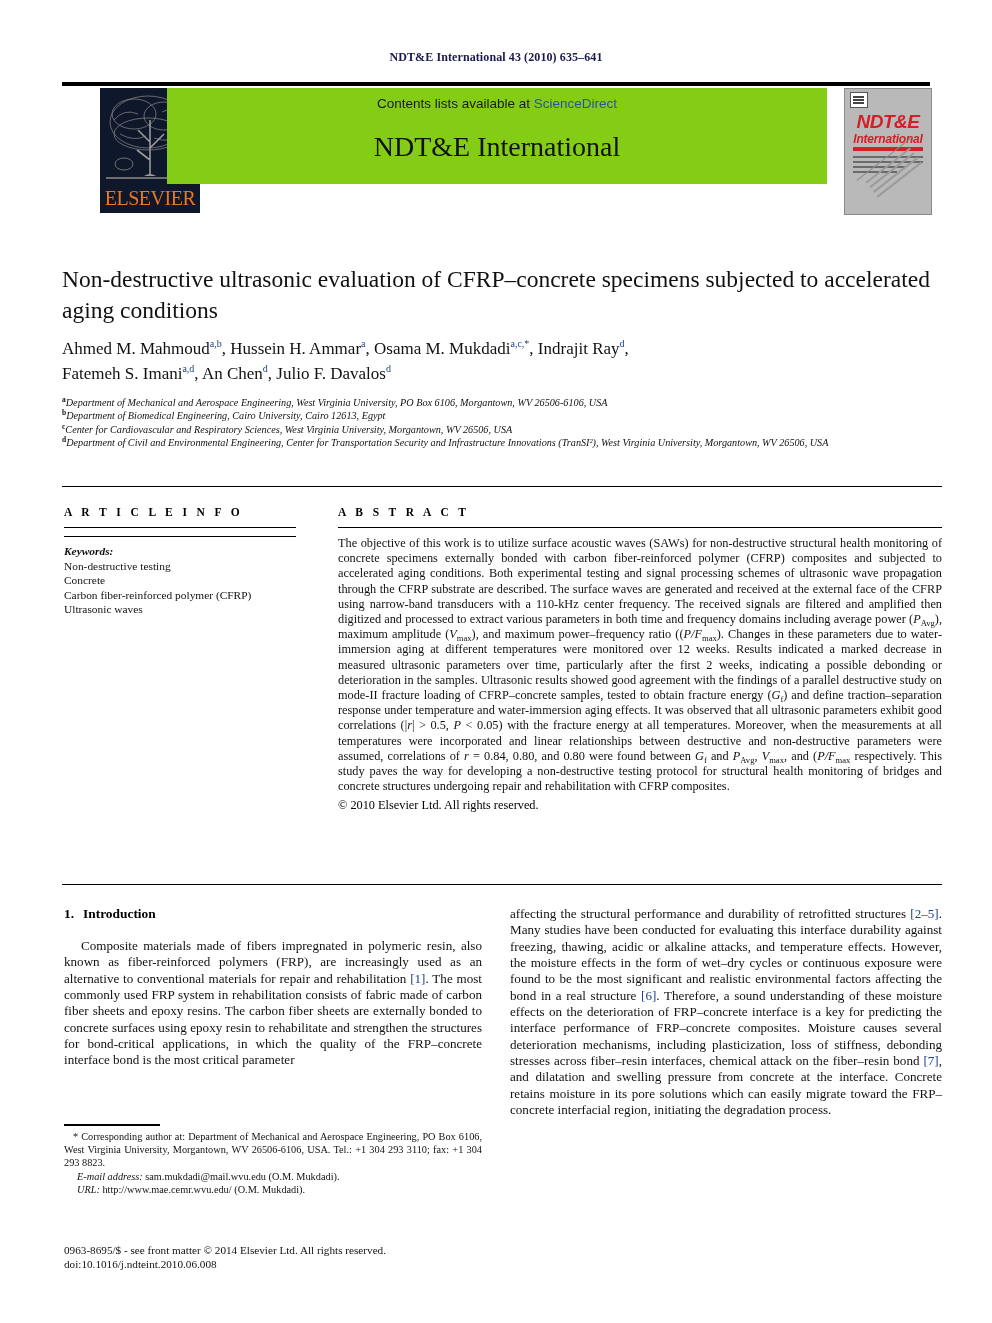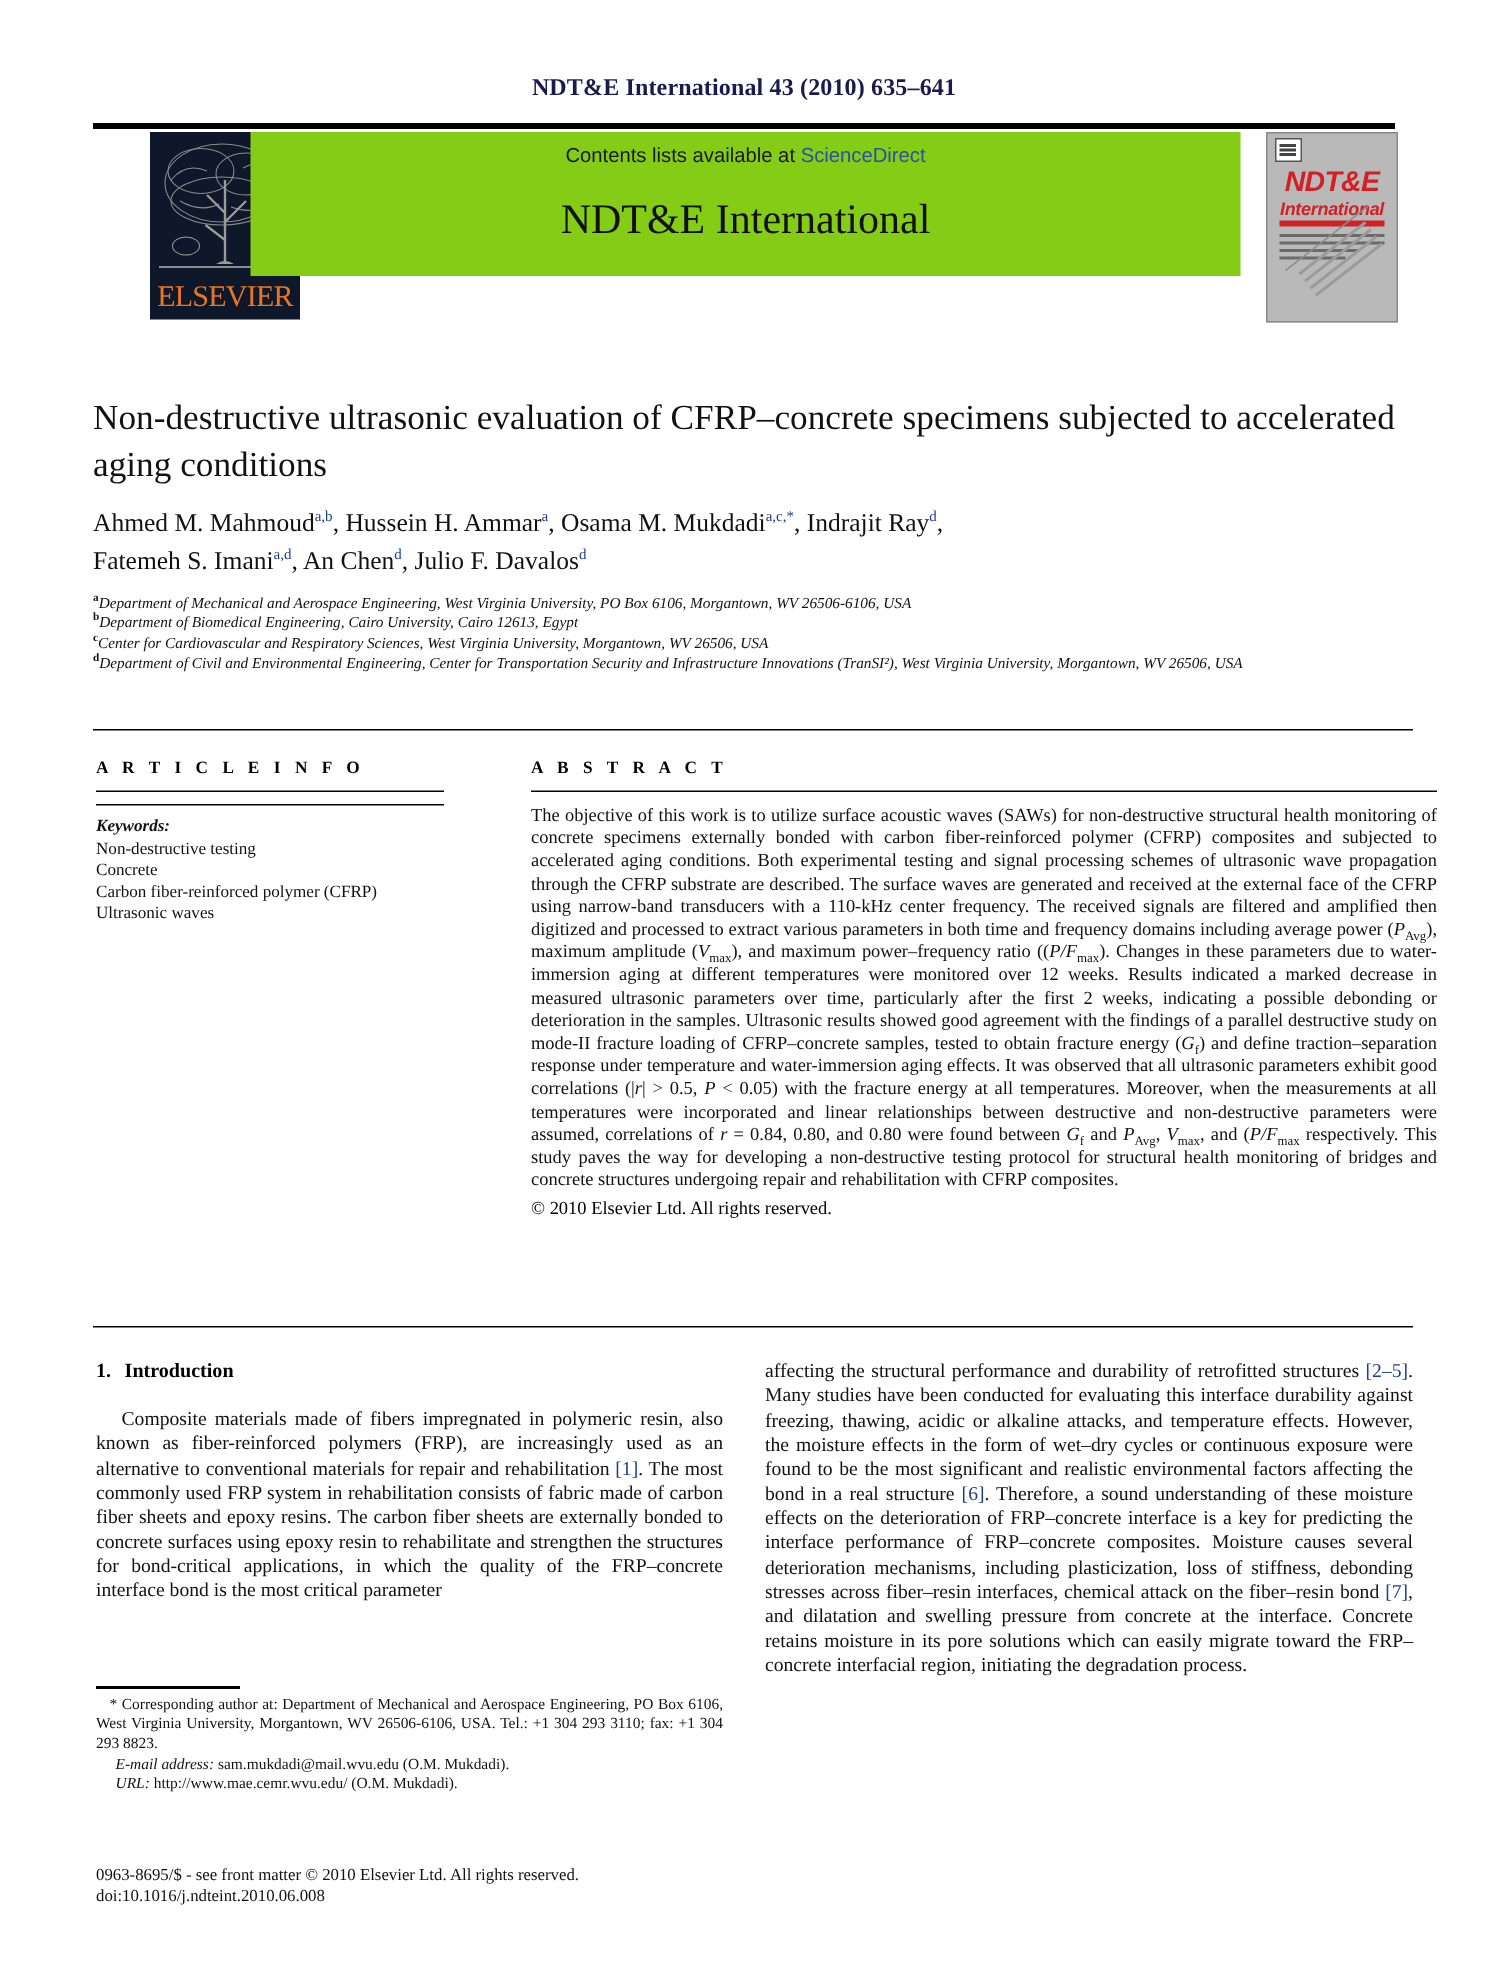--- a/index.html
+++ b/index.html
@@ -24,21 +24,21 @@
   }
 
   
   .running-head {
     position: absolute;
     left: 0; top: 50px;
     width: 992px;
     text-align: center;
     font-family: "Liberation Serif", serif;
     font-weight: bold;
-    font-size: 16px;
+    font-size: 12px;
     color: #1a1a4e;
     letter-spacing: 0.1px;
   }
 
   
   .masthead {
     position: absolute;
     left: 62px; top: 82px;
     width: 868px;
     height: 132px;
@@ -256,21 +256,20 @@
   }
   .info-col {
     position: absolute;
     left: 64px; top: 506px;
     width: 232px;
   }
   .abs-col {
     position: absolute;
     left: 338px; top: 506px;
     width: 604px;
-    margin-left: 16px;
   }
   .col-rule {
     margin: 9px 0 8px 0;
     height: 1px;
     background: #000;
   }
   .info-body {
     font-family: "Liberation Serif", serif;
     font-size: 11.4px;
     line-height: 14.6px;
@@ -483,17 +482,17 @@
   </div>
 
   <div class="footnote-rule"></div>
   <div class="footnotes">
     <span class="fn-star">* Corresponding author at: Department of Mechanical and Aerospace Engineering, PO Box 6106, West Virginia University, Morgantown, WV 26506-6106, USA. Tel.: +1 304 293 3110; fax: +1 304 293 8823.</span>
     <span class="fn-sub"><em>E-mail address:</em> <span>sam.mukdadi@mail.wvu.edu (O.M. Mukdadi).</span></span>
     <span class="fn-sub"><em>URL:</em> <span>http://www.mae.cemr.wvu.edu/ (O.M. Mukdadi).</span></span>
   </div>
 
   <div class="imprint">
-    <div>0963-8695/$ - see front matter © 2010 Elsevier Ltd. All rights reserved.</div>
+    <div>0963-8695/$ - see front matter © 2014 Elsevier Ltd. All rights reserved.</div>
     <div>doi:10.1016/j.ndteint.2010.06.008</div>
   </div>
 
 </div>
 
 </body></html>

